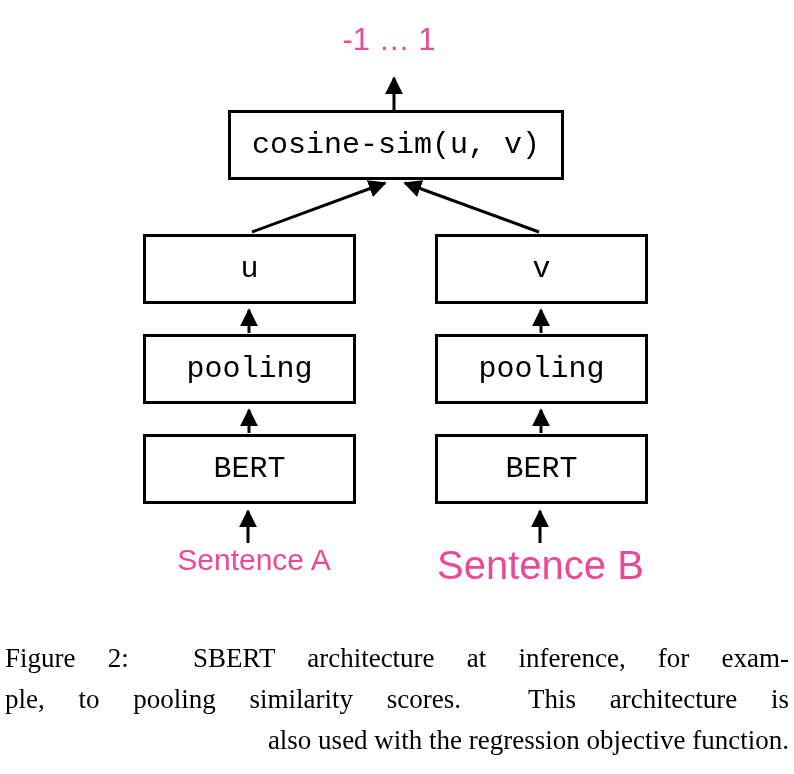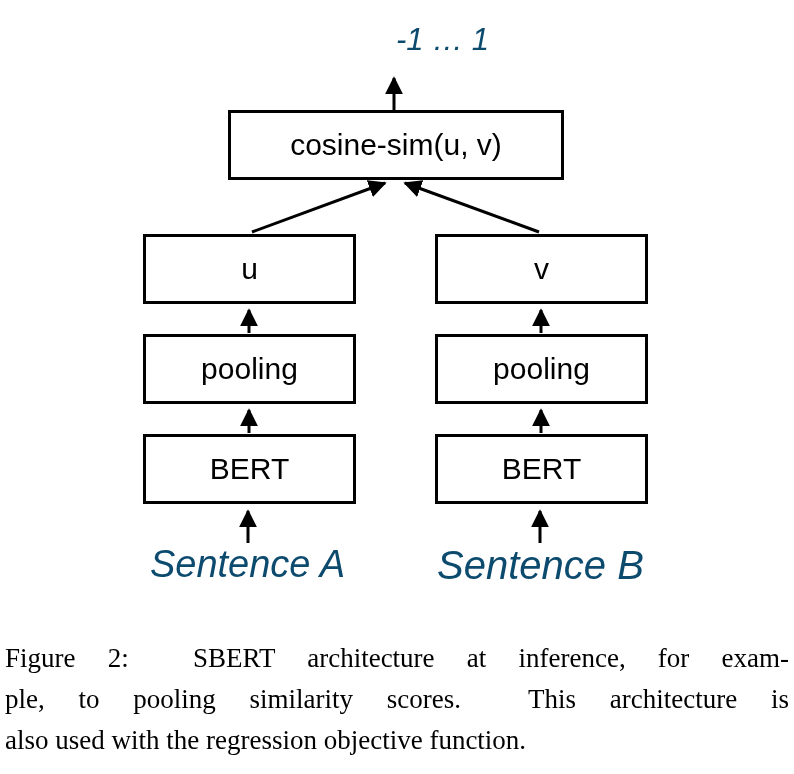--- a/index.html
+++ b/index.html
@@ -14,61 +14,60 @@
   
   .diagram { position: absolute; left: 0; top: 0; width: 794px; height: 620px; }
   .node {
     position: absolute;
     box-sizing: border-box;
     border: 3px solid #000000;
     background: #ffffff;
     display: flex;
     align-items: center;
     justify-content: center;
-    font-family: Liberation Sans, sans-serif;
+    font-family: Liberation Mono, monospace;
     font-size: 30px;
     color: #000000;
     white-space: nowrap;
   }
   .box-cosine  { left: 228px; top: 110px; width: 336px; height: 70px; }
   .box-u       { left: 143px; top: 234px; width: 213px; height: 70px; }
   .box-v       { left: 435px; top: 234px; width: 213px; height: 70px; }
   .box-pool-l  { left: 143px; top: 334px; width: 213px; height: 70px; }
   .box-pool-r  { left: 435px; top: 334px; width: 213px; height: 70px; }
   .box-bert-l  { left: 143px; top: 434px; width: 213px; height: 70px; }
   .box-bert-r  { left: 435px; top: 434px; width: 213px; height: 70px; }
   .free-label {
     position: absolute;
     width: 200px;
-    text-align: right;
+    text-align: center;
     font-family: "Liberation Sans", "DejaVu Sans", sans-serif;
-    color: #0c4a6e;
+    color: #ec4899;
     white-space: nowrap;
-    font-style: italic;
   }
   .output-label   { left: 289px; top: 22px;  font-size: 31px; }
-  .sentence-a     { left: 145px; top: 543px; font-size: 38px; }
+  .sentence-a     { left: 154px; top: 543px; font-size: 30px; }
   .sentence-b     { left: 437px; top: 543px; font-size: 40px; }
   .arrow-layer { position: absolute; left: 0; top: 0; }
   .arrow-layer line { stroke: #000000; stroke-width: 3; }
   .arrow-layer .head { fill: #000000; }
   
   .caption {
     position: absolute;
     left: 5px;
     top: 638px;
     width: 784px;
     font-family: "Liberation Serif", "DejaVu Serif", serif;
     font-size: 27px;
     line-height: 41px;
     color: #000000;
   }
   .caption .cap-line { white-space: pre-wrap; }
   .caption .justified { text-align: justify; text-align-last: justify; }
-  .caption .last { text-align: left; }
+  .caption .last { text-align: right; }
 </style>
 </head>
 <body>
 
 <div class="page">
 
   <div class="diagram">
 
     <svg class="arrow-layer" width="794" height="620" viewBox="0 0 794 620">
       <defs>

